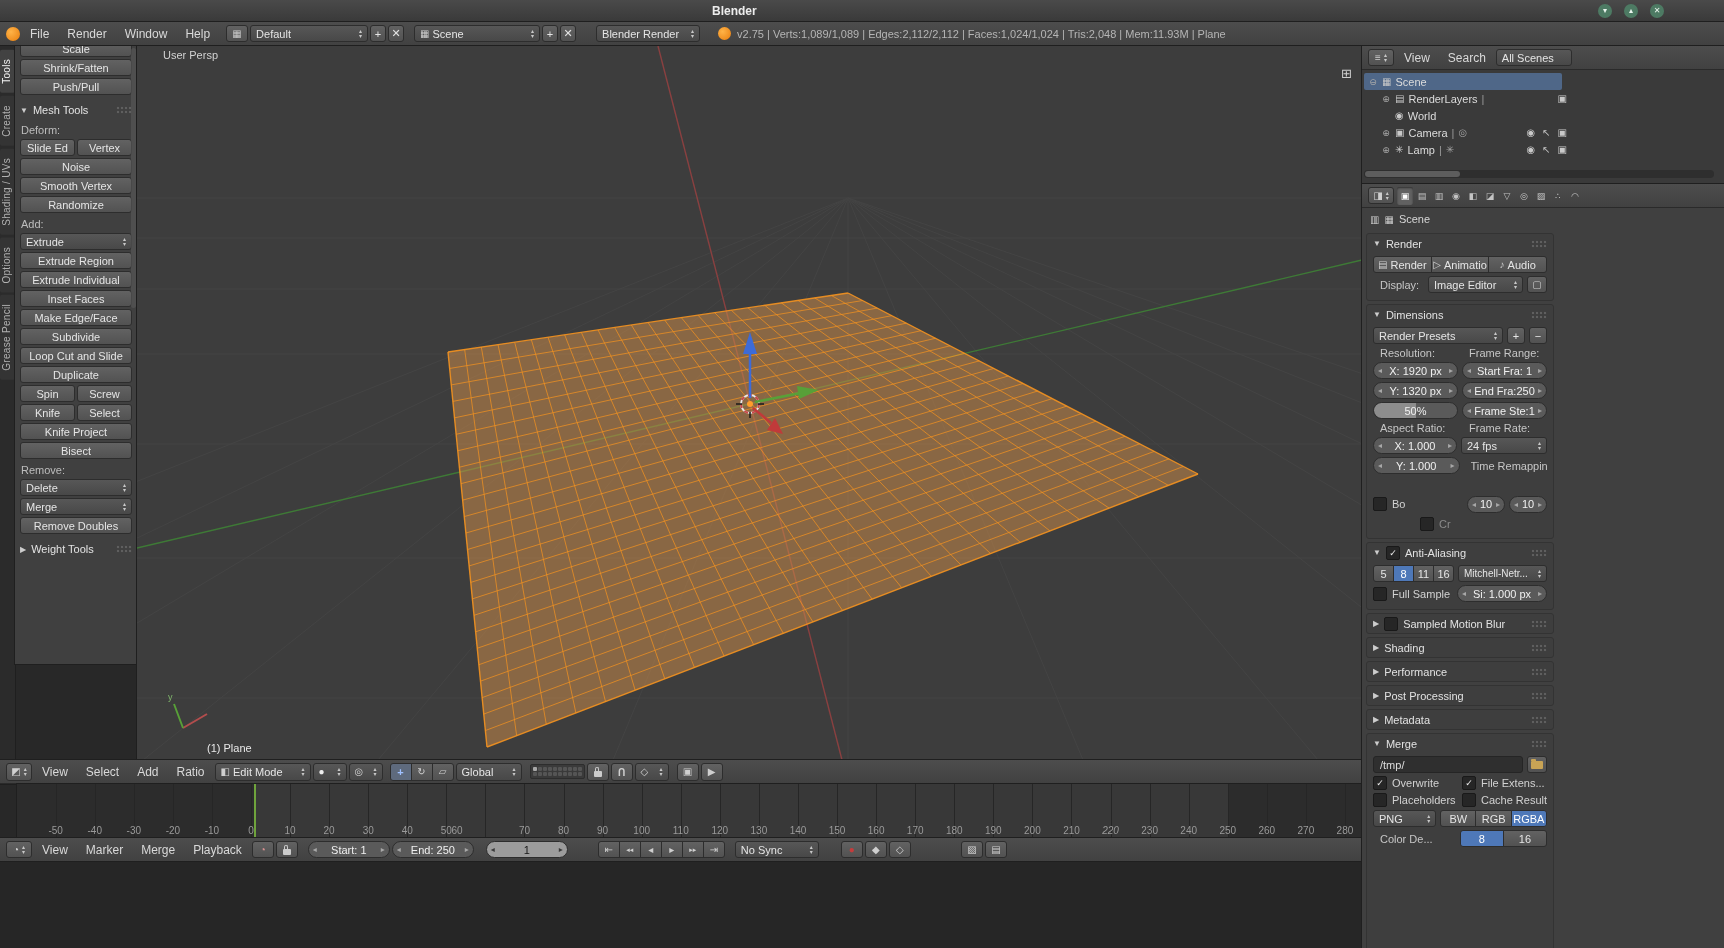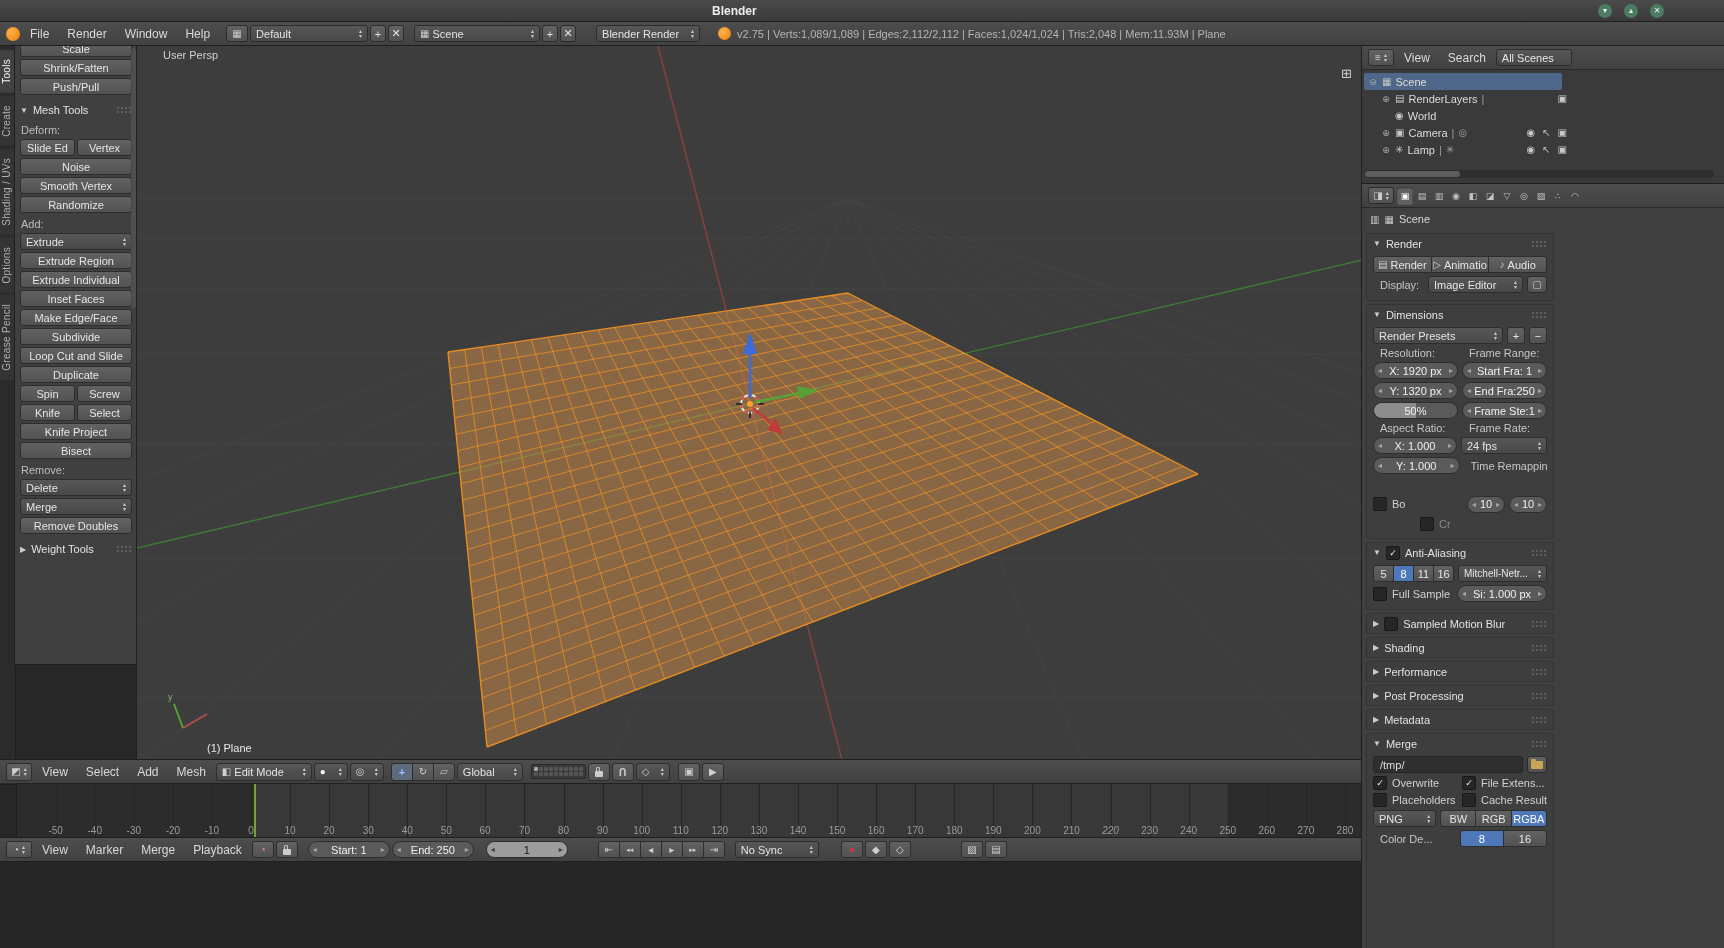--- a/index.html
+++ b/index.html
@@ -401,21 +401,21 @@
     <div class="btn ibt" style="width:26px;">
         <span class="wicon">◩</span>
         <span class="updown">
           <i>▴</i>
           <i>▾</i>
         </span>
       </div>
     <span class="menu">View</span>
     <span class="menu">Select</span>
     <span class="menu">Add</span>
-    <span class="menu">Mesh</span>
+    <span class="menu">Ratio</span>
     <div class="btn dd" style="width:96px;">
       <span class="wicon">◧</span>
       <span>Edit Mode</span>
       <span class="updown">
           <i>▴</i>
           <i>▾</i>
         </span>
     </div>
     <div class="btn dd" style="width:34px;">
         <span class="wicon" style="color:#eee;">●</span>
@@ -510,21 +510,21 @@
       <span class="tl-num" style="left: 273.07px;">10</span>
       <div class="tl-vline" style="left: 312.14px;"></div>
       <span class="tl-num" style="left: 312.14px;">20</span>
       <div class="tl-vline" style="left: 351.21px;"></div>
       <span class="tl-num" style="left: 351.21px;">30</span>
       <div class="tl-vline" style="left: 390.28px;"></div>
       <span class="tl-num" style="left: 390.28px;">40</span>
       <div class="tl-vline" style="left: 429.35px;"></div>
       <span class="tl-num" style="left: 429.35px;">50</span>
       <div class="tl-vline" style="left: 468.42px;"></div>
-      <span class="tl-num" style="left: 468px;">60</span>
+      <span class="tl-num" style="left: 440px;">60</span>
       <div class="tl-vline" style="left: 507.49px;"></div>
       <span class="tl-num" style="left: 507.49px;">70</span>
       <div class="tl-vline" style="left: 546.56px;"></div>
       <span class="tl-num" style="left: 546.56px;">80</span>
       <div class="tl-vline" style="left: 585.63px;"></div>
       <span class="tl-num" style="left: 585.63px;">90</span>
       <div class="tl-vline" style="left: 624.7px;"></div>
       <span class="tl-num" style="left: 624.7px;">100</span>
       <div class="tl-vline" style="left: 663.77px;"></div>
       <span class="tl-num" style="left: 663.77px;">110</span>

